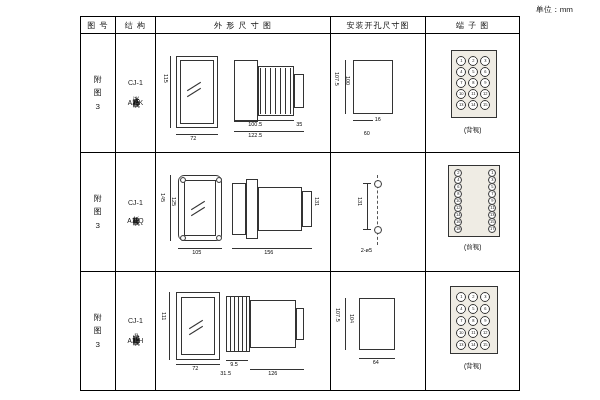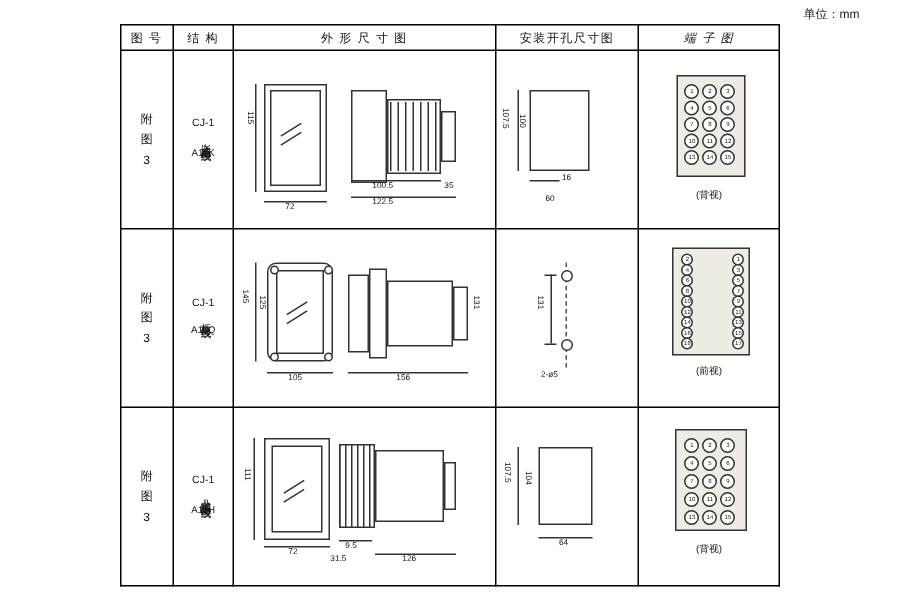--- a/index.html
+++ b/index.html
@@ -29,21 +29,21 @@
     text-align:center;
     vertical-align:middle;
     padding:0;
   }
   table.main thead th{height:16px;font-weight:normal;letter-spacing:1px;}
 
   .col-no{width:34px;}
   .col-struct{width:40px;}
   .col-out{width:176px;}
   .col-hole{width:96px;}
-  .col-term{width:94px;font-style:italic;}
+  .col-term{width:94px;}
 
   .rowbody td{height:118px;}
 
   
   .no-cell{font-size:8px;line-height:1.7;}
   .no-cell .l1{display:block;}
   .no-cell .l2{display:block;}
   .no-cell .l3{display:block;}
 
   

